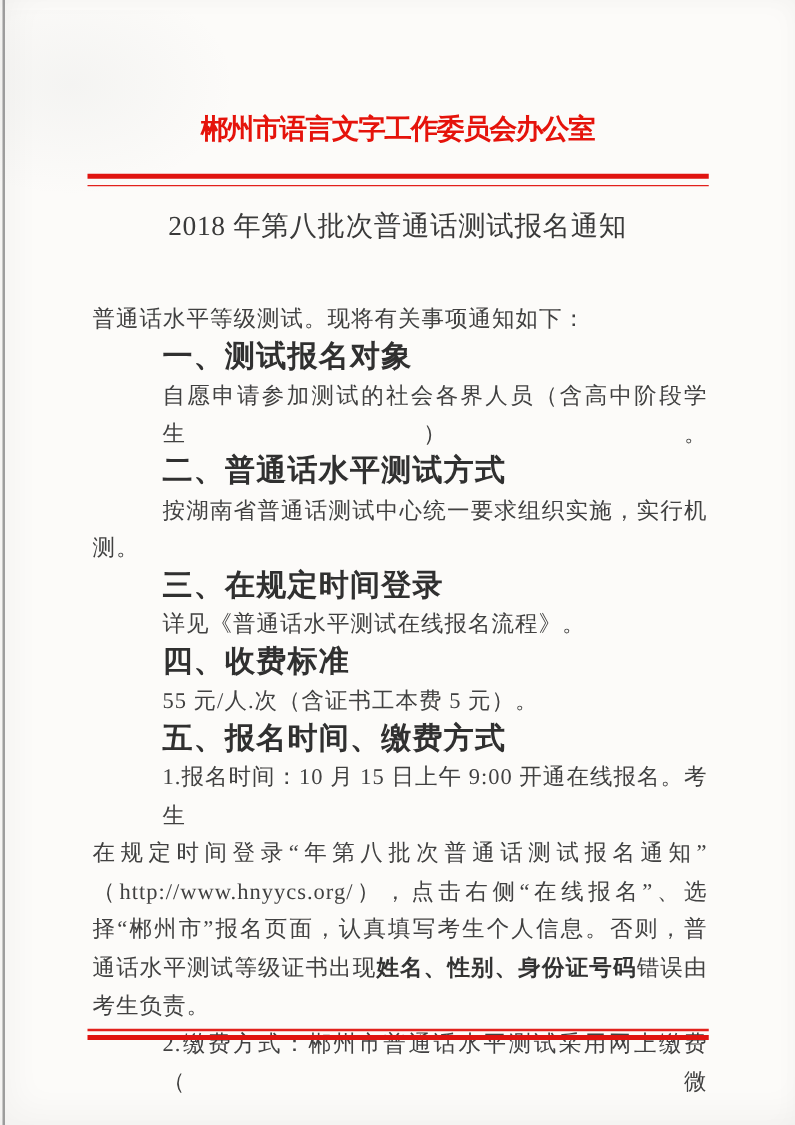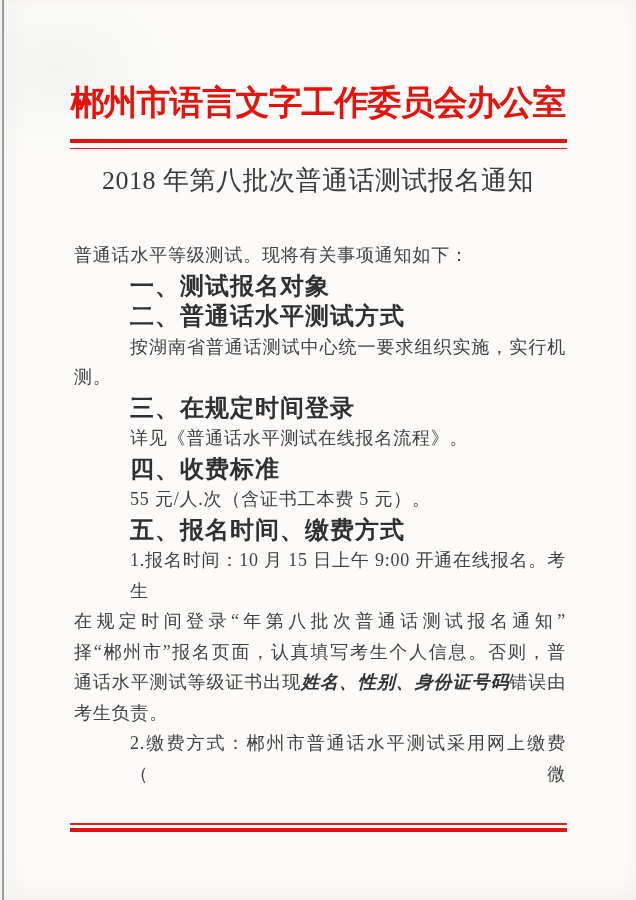--- a/index.html
+++ b/index.html
@@ -35,21 +35,21 @@
     background: radial-gradient(ellipse at 30% 40%, rgba(120,130,130,0.06), rgba(0,0,0,0) 70%);
   }
 
   
   .org-title {
     position: absolute;
     top: 74px;
     left: 70px;
     width: 496px;
     text-align: center;
-    font-size: 34px;
+    font-size: 22px;
     line-height: 58px;
     font-weight: bold;
     letter-spacing: -1px;
     color: #e5130b;
     white-space: nowrap;
   }
   .rule-header {
     position: absolute;
     top: 139px;
     left: 70px;
@@ -57,21 +57,21 @@
   }
   .rule-header .thick { height: 4px; background: #e01410; }
   .rule-header .thin  { height: 1.5px; background: #e2211c; margin-top: 4.5px; }
 
   .doc-title {
     position: absolute;
     top: 167px;
     left: 70px;
     width: 496px;
     text-align: center;
-    font-size: 26px;
+    font-size: 22px;
     line-height: 28px;
     color: #3a3a3a;
     letter-spacing: 0.5px;
     white-space: nowrap;
   }
 
   
   .doc-body {
     position: absolute;
     top: 240px;
@@ -93,21 +93,20 @@
     font-family: "Liberation Sans", sans-serif;
     font-weight: bold;
     color: #303030;
     font-size: 24px;
     letter-spacing: 1px;
   }
   .bl .em {
     font-family: "Liberation Sans", sans-serif;
     font-weight: bold;
     color: #333333;
-    font-style: italic;
   }
 
   
   .rule-footer {
     position: absolute;
     top: 823px;
     left: 70px;
     width: 497px;
   }
   .rule-footer .thin  { height: 1.5px; background: #e2211c; }
@@ -126,30 +125,32 @@
   <div class="rule-header">
     <div class="thick"></div>
     <div class="thin"></div>
   </div>
 
   <div class="doc-title">2018 年第八批次普通话测试报名通知</div>
 
   <div class="doc-body">
     <div class="bl">普通话水平等级测试。现将有关事项通知如下：</div>
     <div class="bl indent heading">一、测试报名对象</div>
+    <div class="bl indent full">自愿申请参加测试的社会各界人员（含高中阶段学生）。</div>
     <div class="bl indent heading">二、普通话水平测试方式</div>
     <div class="bl indent full">按湖南省普通话测试中心统一要求组织实施，实行机</div>
     <div class="bl">测。</div>
     <div class="bl indent heading">三、在规定时间登录</div>
     <div class="bl indent">详见《普通话水平测试在线报名流程》。</div>
     <div class="bl indent heading">四、收费标准</div>
     <div class="bl indent">55 元/人.次（含证书工本费 5 元）。</div>
     <div class="bl indent heading">五、报名时间、缴费方式</div>
     <div class="bl indent full">1.报名时间：10 月 15 日上午 9:00 开通在线报名。考生</div>
     <div class="bl full">在规定时间登录“年第八批次普通话测试报名通知”</div>
+    <div class="bl full">（http://www.hnyycs.org/），点击右侧“在线报名”、选</div>
     <div class="bl full">择“郴州市”报名页面，认真填写考生个人信息。否则，普</div>
     <div class="bl full"><span>通话水平测试等级证书出现</span><span class="em">姓名、性别、身份证号码</span><span>错误由</span></div>
     <div class="bl">考生负责。</div>
     <div class="bl indent full">2.缴费方式：郴州市普通话水平测试采用网上缴费（微</div>
   </div>
 
   <div class="rule-footer">
     <div class="thin"></div>
     <div class="thick"></div>
   </div>

